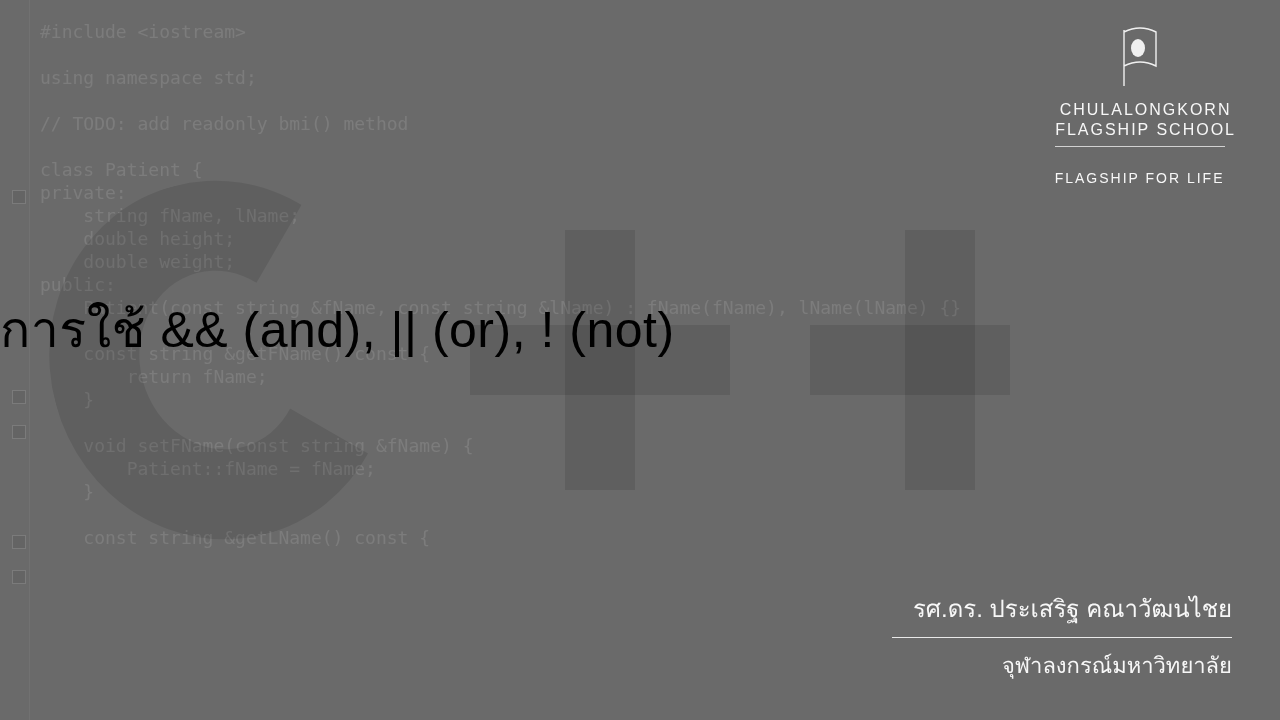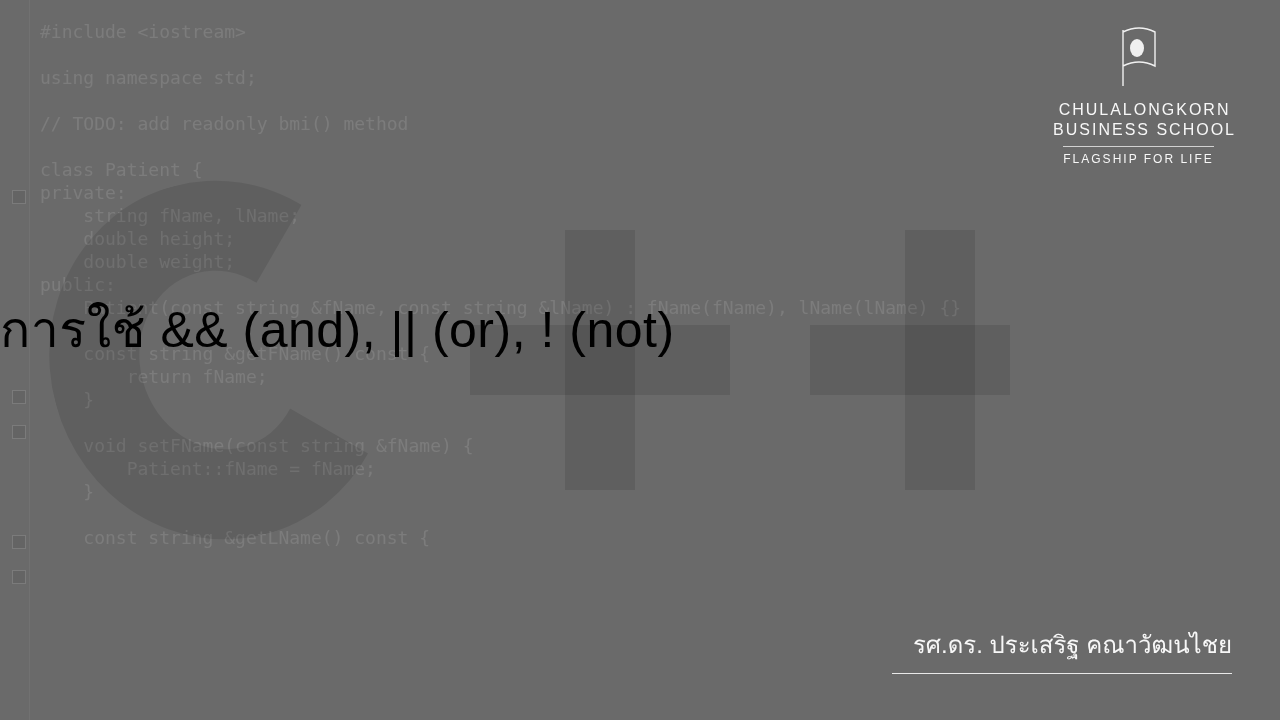--- a/index.html
+++ b/index.html
@@ -97,25 +97,25 @@
     margin: 0 auto 10px;
     position: relative;
   }
   .logo-block .flag svg { width: 48px; height: 64px; }
   .logo-block .l1, .logo-block .l2 {
     font-weight: 500;
     line-height: 20px;
     margin-left: 12px;
   }
   .logo-block .tag {
-    font-size: 12px;
+    font-size: 14px;
     letter-spacing: 2px;
     margin-top: 6px;
     border-top: 1px solid rgba(255,255,255,0.7);
-    padding-top: 5px;
+    padding-top: 23px;
     display: inline-block;
   }
   .credits {
     position: absolute;
     right: 48px;
     bottom: 36px;
     text-align: right;
     color: rgba(255,255,255,0.95);
     font-size: 22px;
     line-height: 36px;
@@ -172,20 +172,21 @@
 <div class="title">การใช้ &amp;&amp; (and), || (or), ! (not)</div>
 
 <div class="logo-block">
   <div class="flag">
     <svg viewBox="0 0 48 64">
       <path d="M8 4 L8 60 M8 6 Q24 -2 40 6 L40 40 Q24 32 8 40 Z" fill="none" stroke="rgba(255,255,255,0.9)" stroke-width="1.4"></path>
       <ellipse cx="22" cy="22" rx="7" ry="9" fill="rgba(255,255,255,0.9)"></ellipse>
     </svg>
   </div>
   <div class="l1">CHULALONGKORN</div>
-  <div class="l2">BUSINESS SCHOOL</div>
+  <div class="l2">FLAGSHIP SCHOOL</div>
   <div class="tag">FLAGSHIP FOR LIFE</div>
 </div>
 
 <div class="credits">
   <div class="name">รศ.ดร. ประเสริฐ คณาวัฒนไชย</div>
   <div class="divider"></div>
+  <div>จุฬาลงกรณ์มหาวิทยาลัย</div>
 </div>
 
 </body></html>

